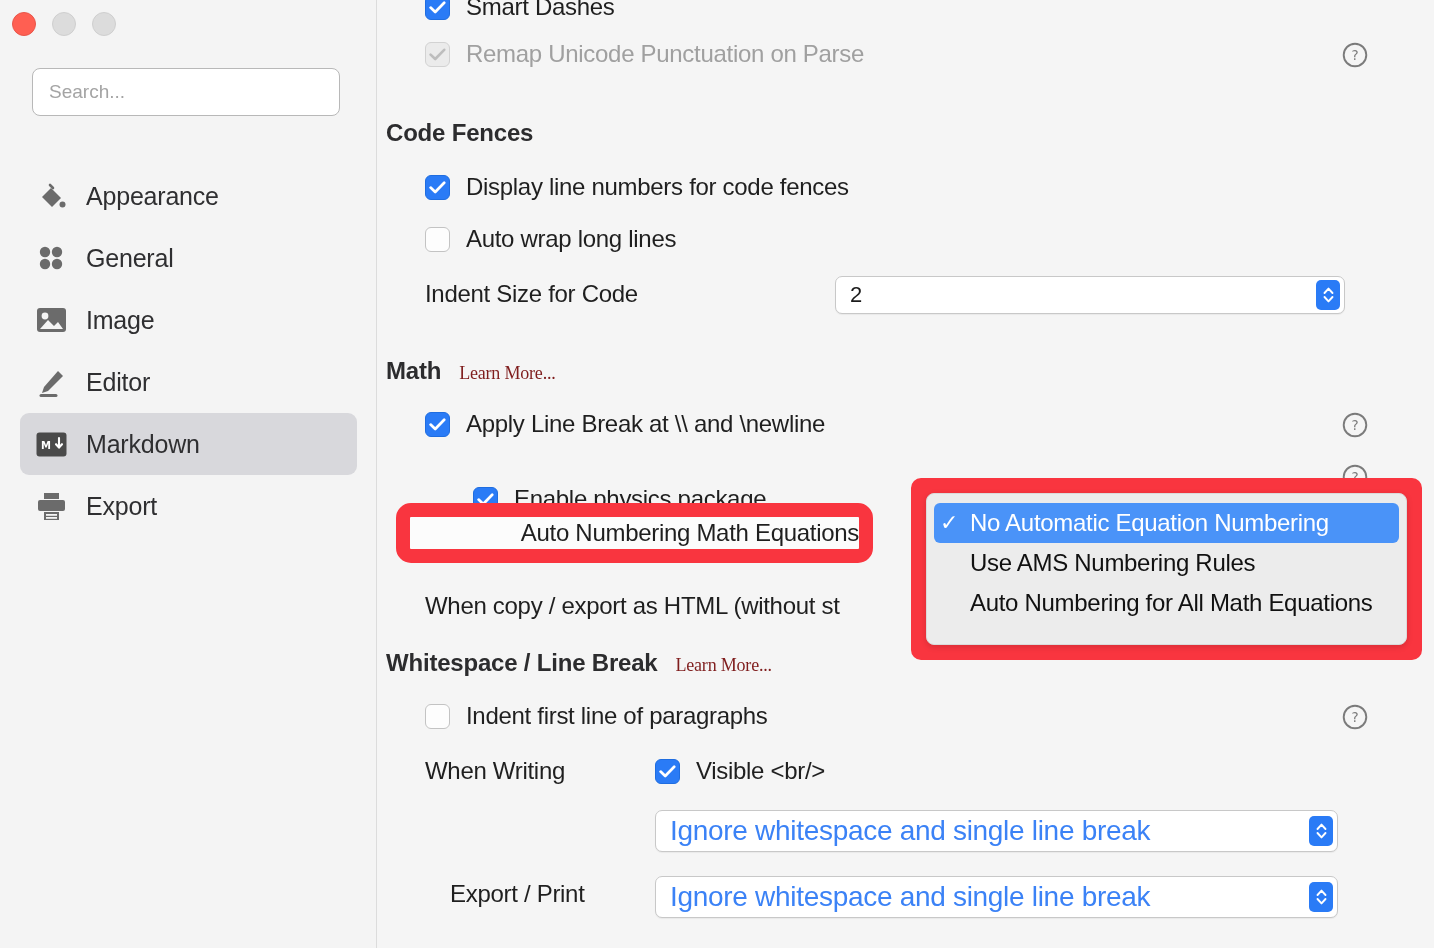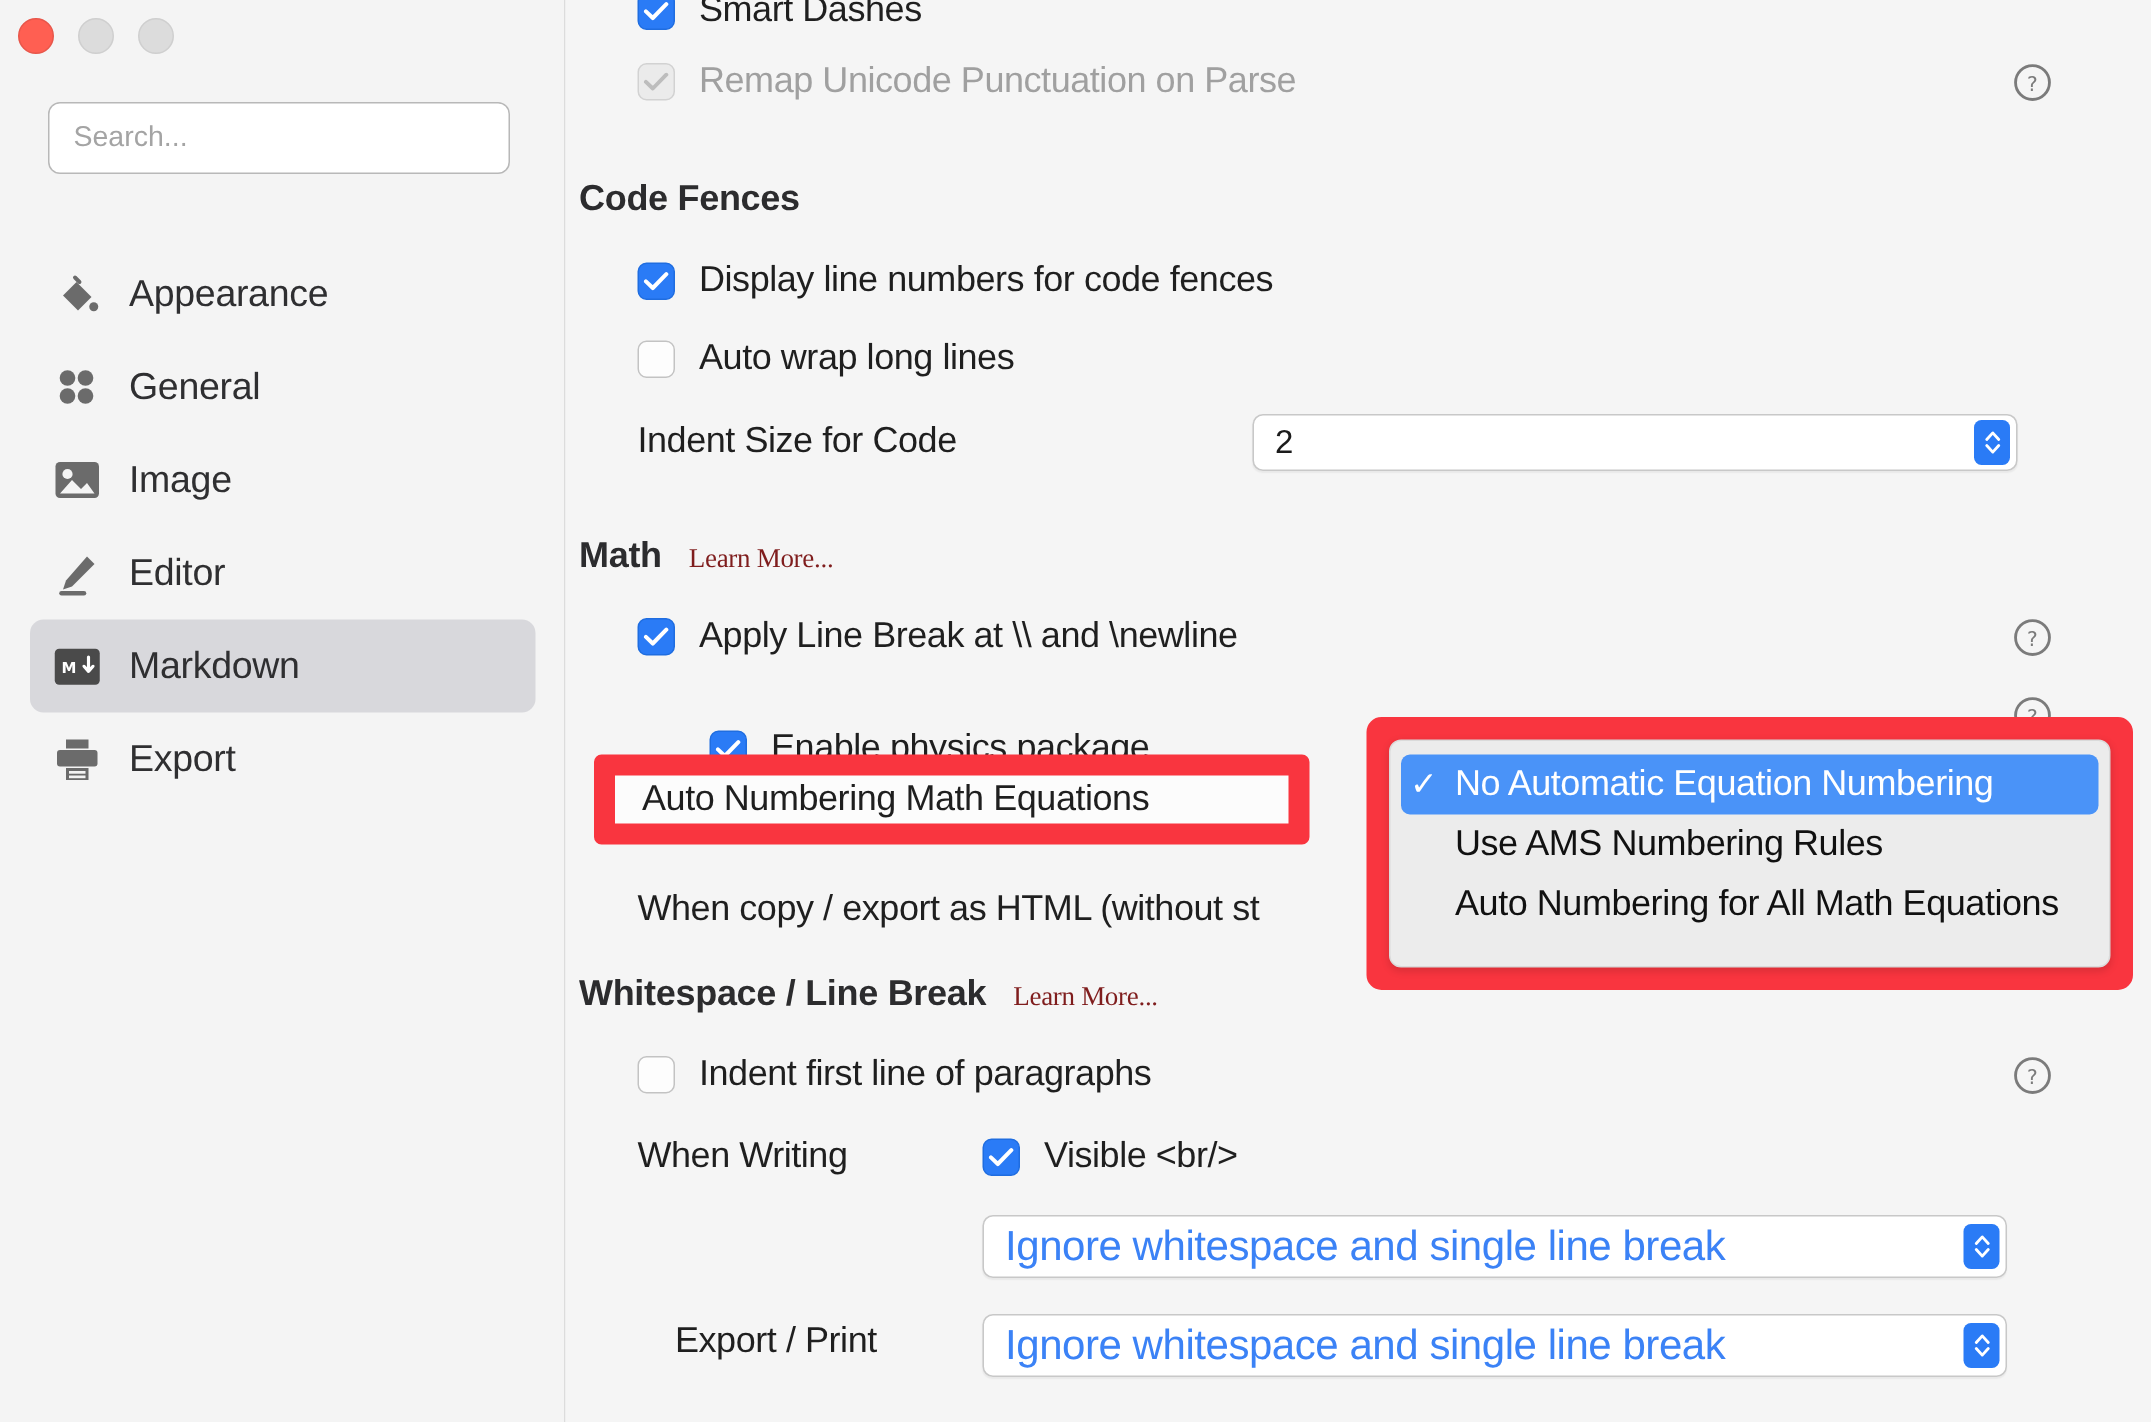--- a/index.html
+++ b/index.html
@@ -216,25 +216,26 @@
     padding-left: 14px;
     letter-spacing: -0.3px;
     white-space: nowrap;
     overflow: hidden;
   }
 
   
   .red-annot-label {
     position: absolute;
     border: 14px solid #f9353f;
-    border-radius: 5px;
+    border-radius: 15px;
     background: #fcfcfc;
     display: flex;
     align-items: center;
     z-index: 40;
+    justify-content: flex-end;
   }
   .red-annot-label .val {
     font-size: 24px;
     color: #1f1f1f;
     letter-spacing: -0.3px;
     padding-left: 18px;
     white-space: nowrap;
   }
 
   

